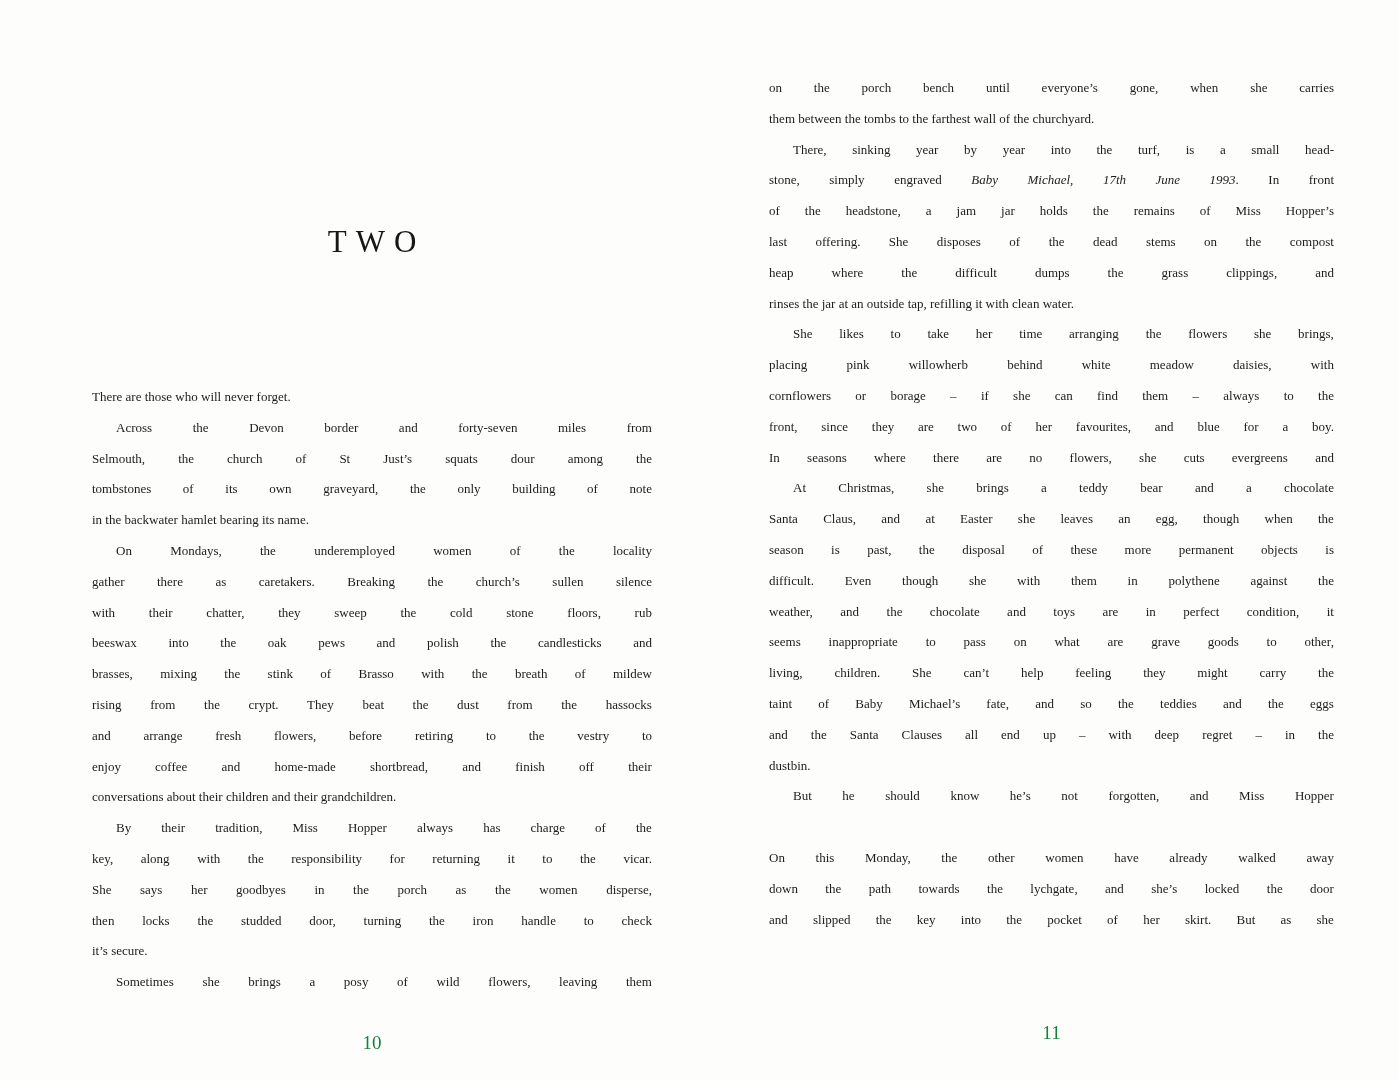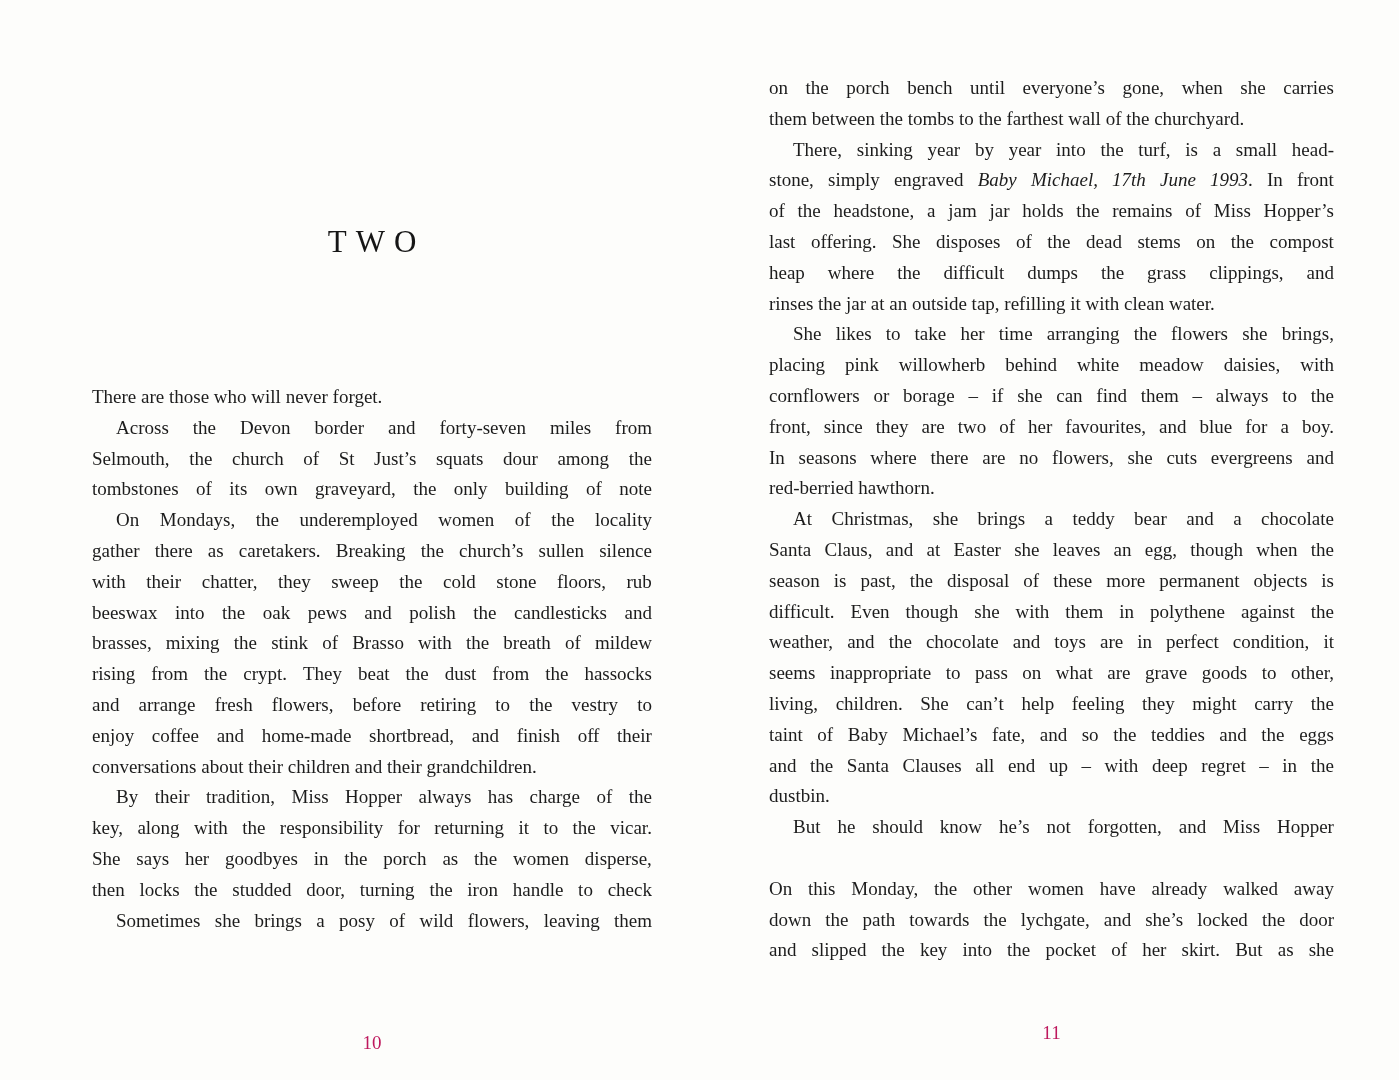--- a/index.html
+++ b/index.html
@@ -22,21 +22,21 @@
     top: 224px;
     width: 560px;
     text-align: center;
     font-size: 31px;
     letter-spacing: 9px;
     text-indent: 9px;
     color: #161616;
   }
   .page-body {
     position: absolute;
-    font-size: 19px;
+    font-size: 13px;
   }
   #left-body  { left: 92px;  top: 382px; width: 560px; }
   #right-body { left: 769px; top: 73px;  width: 565px; }
   .para { margin: 0; padding: 0; }
   .line {
     height: 30.8px;
     line-height: 30.8px;
     white-space: nowrap;
   }
   .line.justify {
@@ -44,21 +44,21 @@
     justify-content: space-between;
     column-gap: 4px;
   }
   .line.indent { padding-left: 24px; }
   .line.spacer { }
   .w { display: inline-block; white-space: pre; }
   .it { font-style: italic; }
   .page-number {
     position: absolute;
     font-size: 19px;
-    color: #be185d;
+    color: #15803d;
     text-align: center;
   }
   #page-number-left  { left: 92px;  top: 1032px; width: 560px; }
   #page-number-right { left: 769px; top: 1022px; width: 565px; }
 </style>
 </head>
 <body>
 
 <div id="spread">
 
@@ -96,20 +96,21 @@
           <span class="w"><span>of</span></span>
           <span class="w"><span>its</span></span>
           <span class="w"><span>own</span></span>
           <span class="w"><span>graveyard,</span></span>
           <span class="w"><span>the</span></span>
           <span class="w"><span>only</span></span>
           <span class="w"><span>building</span></span>
           <span class="w"><span>of</span></span>
           <span class="w"><span>note</span></span>
         </div>
+        <div class="line"><span>in the backwater hamlet bearing its name.</span></div>
       </div>
       <div class="para">
         <div class="line justify indent">
           <span class="w"><span>On</span></span>
           <span class="w"><span>Mondays,</span></span>
           <span class="w"><span>the</span></span>
           <span class="w"><span>underemployed</span></span>
           <span class="w"><span>women</span></span>
           <span class="w"><span>of</span></span>
           <span class="w"><span>the</span></span>
@@ -246,20 +247,21 @@
           <span class="w"><span>the</span></span>
           <span class="w"><span>studded</span></span>
           <span class="w"><span>door,</span></span>
           <span class="w"><span>turning</span></span>
           <span class="w"><span>the</span></span>
           <span class="w"><span>iron</span></span>
           <span class="w"><span>handle</span></span>
           <span class="w"><span>to</span></span>
           <span class="w"><span>check</span></span>
         </div>
+        <div class="line"><span>it’s secure.</span></div>
       </div>
       <div class="para">
         <div class="line justify indent">
           <span class="w"><span>Sometimes</span></span>
           <span class="w"><span>she</span></span>
           <span class="w"><span>brings</span></span>
           <span class="w"><span>a</span></span>
           <span class="w"><span>posy</span></span>
           <span class="w"><span>of</span></span>
           <span class="w"><span>wild</span></span>
@@ -413,21 +415,20 @@
           <span class="w"><span>where</span></span>
           <span class="w"><span>there</span></span>
           <span class="w"><span>are</span></span>
           <span class="w"><span>no</span></span>
           <span class="w"><span>flowers,</span></span>
           <span class="w"><span>she</span></span>
           <span class="w"><span>cuts</span></span>
           <span class="w"><span>evergreens</span></span>
           <span class="w"><span>and</span></span>
         </div>
-        <div class="line"><span>red-berried hawthorn.</span></div>
       </div>
       <div class="para">
         <div class="line justify indent">
           <span class="w"><span>At</span></span>
           <span class="w"><span>Christmas,</span></span>
           <span class="w"><span>she</span></span>
           <span class="w"><span>brings</span></span>
           <span class="w"><span>a</span></span>
           <span class="w"><span>teddy</span></span>
           <span class="w"><span>bear</span></span>

